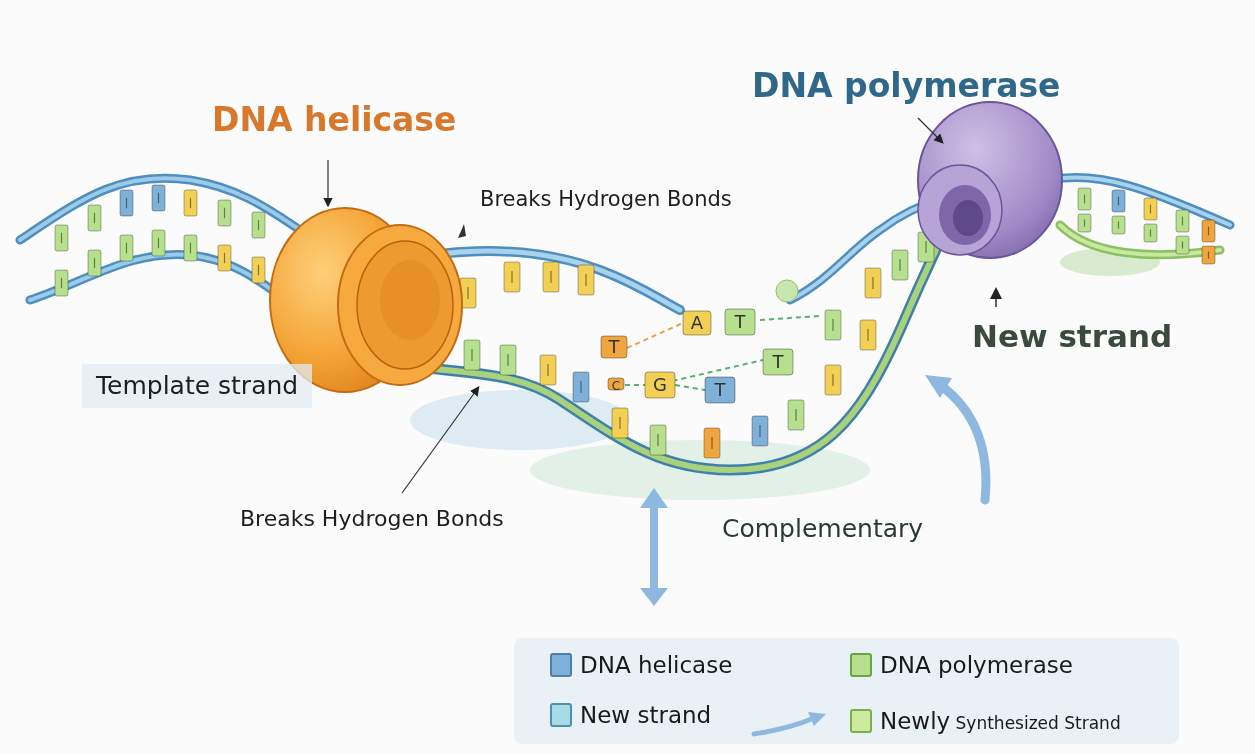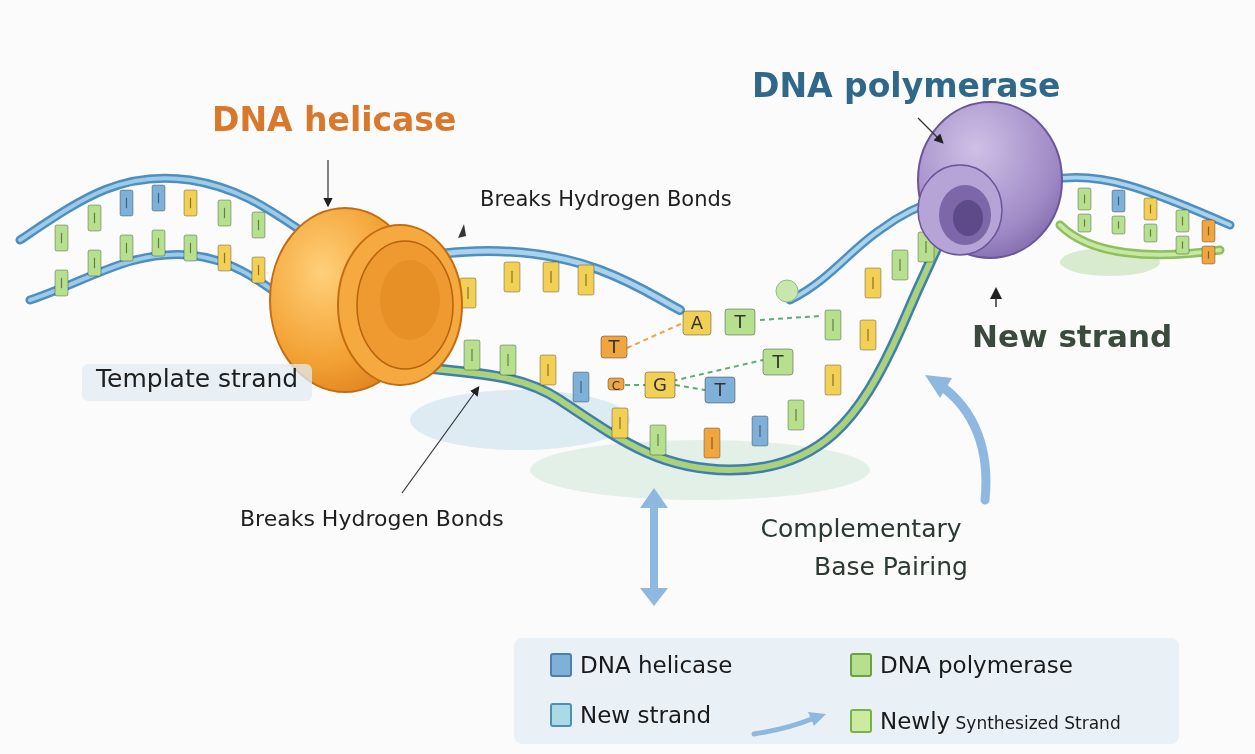--- a/index.html
+++ b/index.html
@@ -7,23 +7,23 @@
     width:1255px; height:754px; overflow:hidden; position:relative;
     background:#fbfbfc;
     font-family:"DejaVu Sans", sans-serif;
   }
   #diagram { position:absolute; left:0; top:0; width:1255px; height:754px; }
   .lbl { position:absolute; white-space:nowrap; font-family:"DejaVu Sans", sans-serif; }
   .title-helicase { left:212px; top:100px; font-size:33px; font-weight:bold; color:#d9772a; }
   .title-polymerase { left:752px; top:66px; font-size:33px; font-weight:bold; color:#2f6888; }
   .breaks-top { left:480px; top:187px; font-size:21px; color:#1e1e1e; }
   .breaks-bottom { left:240px; top:506px; font-size:22px; color:#1e1e1e; }
-  .template { left:82px; top:364px; font-size:25px; color:#1e1e1e; background:rgba(225,236,244,0.75); padding:0 14px 8px 14px; border-radius:6px; }
+  .template { left:82px; top:364px; font-size:25px; color:#1e1e1e; background:rgba(225,236,244,0.75); padding:7px 14px 8px 14px; border-radius:0; }
   .newstrand { left:972px; top:318px; font-size:31px; font-weight:bold; color:#3a4a3c; }
-  .comp { left:722px; top:510px; font-size:25px; color:#2a3a30; text-align:center; line-height:38px;margin-left:32px; }
+  .comp { left:722px; top:510px; font-size:25px; color:#2a3a30; text-align:center; line-height:38px; }
   .legend {
     position:absolute; left:514px; top:638px; width:665px; height:106px;
     background:rgba(226,236,244,0.7); border-radius:8px;
   }
   .leg-item { position:absolute; display:flex; align-items:center; }
   .leg-swatch { width:22px; height:24px; border-radius:3px; margin-right:8px; box-sizing:border-box; }
   .leg-text { font-size:23px; color:#1a1a1a; white-space:nowrap; }
   .leg-small { font-size:17px; }
 </style>
 </head>
@@ -242,21 +242,20 @@
 </svg>
 
 <div class="lbl title-helicase">DNA helicase</div>
 <div class="lbl title-polymerase">DNA polymerase</div>
 <div class="lbl breaks-top">Breaks Hydrogen Bonds</div>
 <div class="lbl breaks-bottom">Breaks  Hydrogen Bonds</div>
 <div class="lbl template">Template strand</div>
 <div class="lbl newstrand">New strand</div>
 <div class="lbl comp">
   <div>Complementary</div>
-  <div style="padding-left:60px">Base Pairing</div>
 </div>
 
 <div class="legend">
   <div class="leg-item" style="left:36px; top:14px;">
     <div class="leg-swatch" style="background:#7fb0d8; border:2px solid #4f7fa8;"></div>
     <span class="leg-text">DNA helicase</span>
   </div>
   <div class="leg-item" style="left:336px; top:14px;">
     <div class="leg-swatch" style="background:#b6e08e; border:2px solid #6aa440;"></div>
     <span class="leg-text">DNA polymerase</span>

